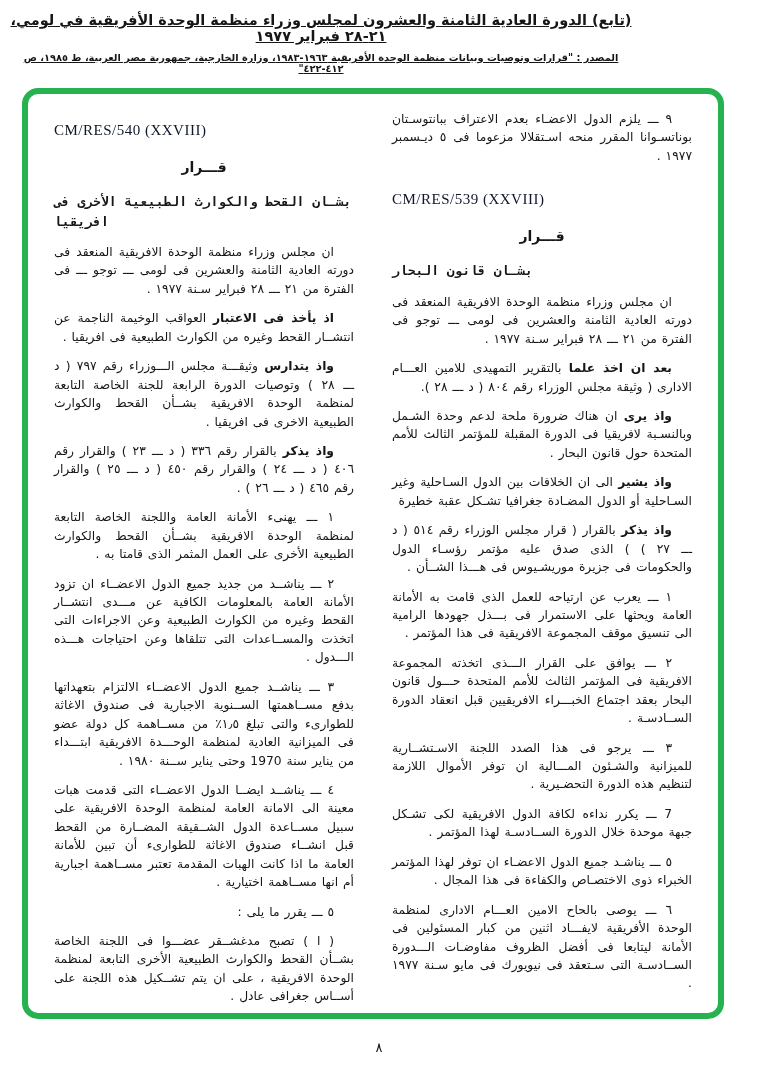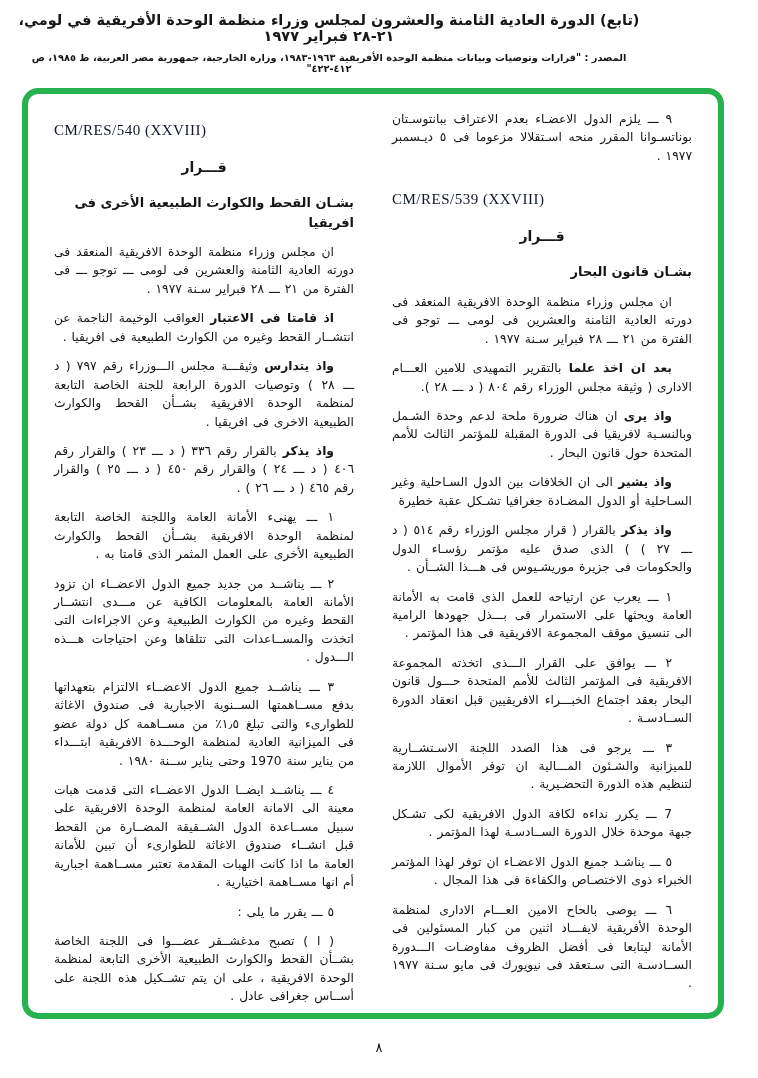--- a/index.html
+++ b/index.html
@@ -1,41 +1,41 @@
 <!DOCTYPE html>
 <html lang="ar"><head>
 <meta charset="utf-8">
 <style>
   html,body{margin:0;padding:0;}
   body{
     width:758px;height:1078px;background:#ffffff;position:relative;
     font-family:"DejaVu Sans",sans-serif;color:#161616;overflow:hidden;
   }
-  .page-header{position:absolute;top:12px;left:8px;width:642px;text-align:center;direction:rtl;}
+  .page-header{position:absolute;top:12px;left:0;width:642px;text-align:center;direction:rtl;text-decoration:underline;}
   .hdr-line1{font-size:14.5px;font-weight:bold;letter-spacing:0;}
   .hdr-line2{font-size:9.8px;font-weight:bold;margin-top:8px;}
   .frame{
     position:absolute;left:22px;top:88px;width:702px;height:931px;
     border:6px solid #26b24e;border-radius:16px;box-sizing:border-box;
     background:#ffffff;
   }
   .columns{
     display:flex;direction:rtl;gap:38px;padding:14px 26px 0 26px;box-sizing:border-box;height:100%;
   }
   .col{width:309px;direction:rtl;}
   .docref{
     direction:ltr;text-align:left;font-family:"Liberation Serif","DejaVu Serif",serif;
     font-size:15px;letter-spacing:.5px;color:#0f172a;margin:6px 0 4px 0;white-space:nowrap;
   }
   .docref.after-gap{margin-top:26px;}
   .res-title{
     text-align:center;font-size:14px;font-weight:bold;margin:20px 0 18px 0;
   }
   .res-subtitle{
-    text-align:right;font-size:13px;font-weight:bold;margin:0 0 6px 0;line-height:1.5;
+    text-align:left;font-size:13px;font-weight:bold;margin:0 0 6px 0;line-height:1.5;font-family:Liberation Mono, monospace;
   }
   .para{
     font-size:12.3px;line-height:1.5;text-align:justify;margin:11px 0 0 0;
     text-indent:20px;word-spacing:1px;
   }
   .para b{font-weight:bold;}
   .pagenum{
     position:absolute;left:0;top:1040px;width:758px;text-align:center;
     font-size:13px;color:#111;
   }
@@ -70,21 +70,21 @@
       <p class="para"><b></b><span>٥ ـــ يناشـد جميع الدول الاعضـاء ان توفر لهذا المؤتمر الخبراء ذوى الاختصـاص والكفاءة فى هذا المجال .</span></p>
       <p class="para"><b></b><span>٦ ـــ يوصى بالحاح الامين العـــام الادارى لمنظمة الوحدة الأفريقية لايفـــاد اثنين من كبار المسئولين فى الأمانة ليتابعا فى أفضل الظروف مفاوضـات الـــدورة الســادسـة التى سـتعقد فى نيويورك فى مايو سـنة ١٩٧٧ .</span></p>
     </section>
 
     <section class="col">
       <div class="docref" style="margin-top:14px">CM/RES/540 (XXVIII)</div>
       <h2 class="res-title">قـــرار</h2>
       <h3 class="res-subtitle">بشـان القحط والكوارث الطبيعية الأخرى فى افريقيا</h3>
 
       <p class="para"><b></b><span>ان مجلس وزراء منظمة الوحدة الافريقية المنعقد فى دورته العادية الثامنة والعشرين فى لومى ـــ توجو ـــ فى الفترة من ٢١ ـــ ٢٨ فبراير سـنة ١٩٧٧ .</span></p>
-      <p class="para"><b>اذ قامتا فى الاعتبار</b><span> العواقب الوخيمة الناجمة عن انتشــار القحط وغيره من الكوارث الطبيعية فى افريقيا .</span></p>
+      <p class="para"><b>اذ يأخذ فى الاعتبار</b><span> العواقب الوخيمة الناجمة عن انتشــار القحط وغيره من الكوارث الطبيعية فى افريقيا .</span></p>
       <p class="para"><b>واذ يتدارس</b><span> وثيقـــة مجلس الـــوزراء رقم ٧٩٧ ( د ـــ ٢٨ ) وتوصيات الدورة الرابعة للجنة الخاصة التابعة لمنظمة الوحدة الافريقية بشــأن القحط والكوارث الطبيعية الاخرى فى افريقيا .</span></p>
       <p class="para"><b>واذ يذكر</b><span> بالقرار رقم ٣٣٦ ( د ـــ ٢٣ ) والقرار رقم ٤٠٦ ( د ـــ ٢٤ ) والقرار رقم ٤٥٠ ( د ـــ ٢٥ ) والقرار رقم ٤٦٥ ( د ـــ ٢٦ ) .</span></p>
       <p class="para"><b></b><span>١ ـــ يهنىء الأمانة العامة واللجنة الخاصة التابعة لمنظمة الوحدة الافريقية بشــأن القحط والكوارث الطبيعية الأخرى على العمل المثمر الذى قامتا به .</span></p>
       <p class="para"><b></b><span>٢ ـــ يناشــد من جديد جميع الدول الاعضــاء ان تزود الأمانة العامة بالمعلومات الكافية عن مـــدى انتشــار القحط وغيره من الكوارث الطبيعية وعن الاجراءات التى اتخذت والمســاعدات التى تتلقاها وعن احتياجات هـــذه الـــدول .</span></p>
       <p class="para"><b></b><span>٣ ـــ يناشــد جميع الدول الاعضــاء الالتزام بتعهداتها بدفع مســاهمتها الســنوية الاجبارية فى صندوق الاغاثة للطوارىء والتى تبلغ ١٫٥٪ من مســاهمة كل دولة عضو فى الميزانية العادية لمنظمة الوحـــدة الافريقية ابتـــداء من يناير سنة 1970 وحتى يناير ســنة ١٩٨٠ .</span></p>
       <p class="para"><b></b><span>٤ ـــ يناشــد ايضــا الدول الاعضــاء التى قدمت هبات معينة الى الامانة العامة لمنظمة الوحدة الافريقية على سبيل مســاعدة الدول الشــقيقة المضــارة من القحط قبل انشــاء صندوق الاغاثة للطوارىء أن تبين للأمانة العامة ما اذا كانت الهبات المقدمة تعتبر مســاهمة اجبارية أم انها مســاهمة اختيارية .</span></p>
       <p class="para"><b></b><span>٥ ـــ يقرر ما يلى :</span></p>
       <p class="para"><b></b><span>( ا ) تصبح مدغشــقر عضـــوا فى اللجنة الخاصة بشــأن القحط والكوارث الطبيعية الأخرى التابعة لمنظمة الوحدة الافريقية ، على ان يتم تشــكيل هذه اللجنة على أســاس جغرافى عادل .</span></p>
     </section>
 

